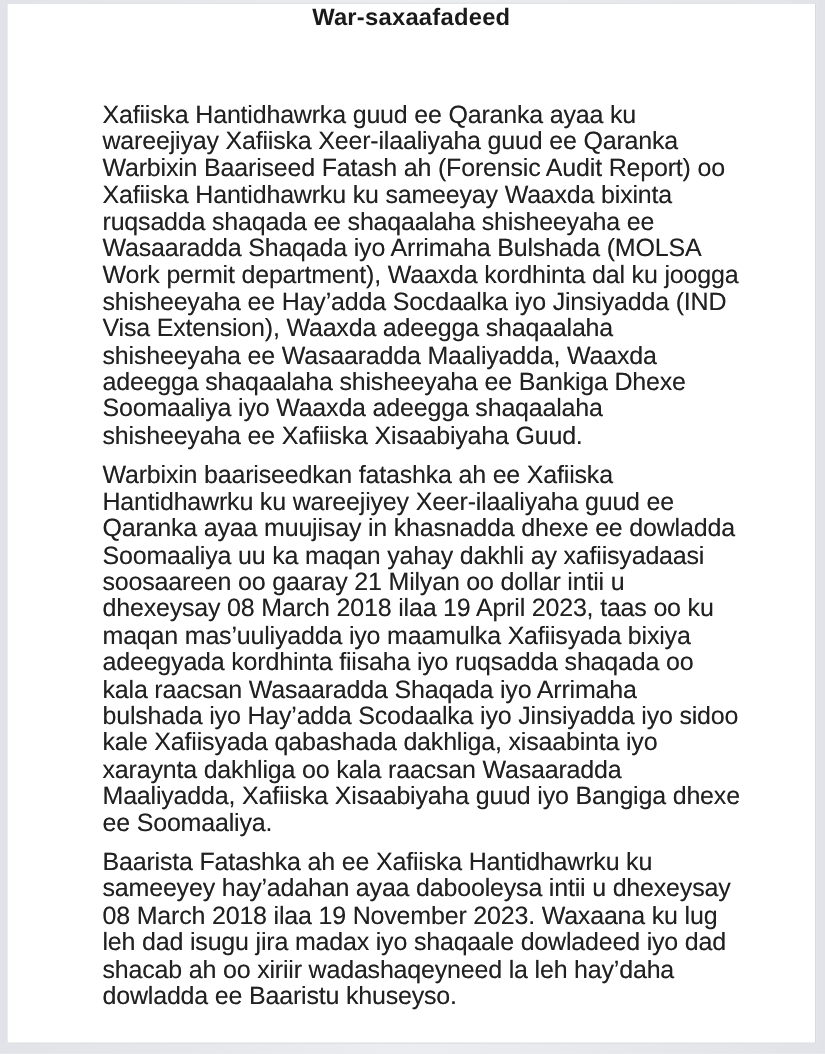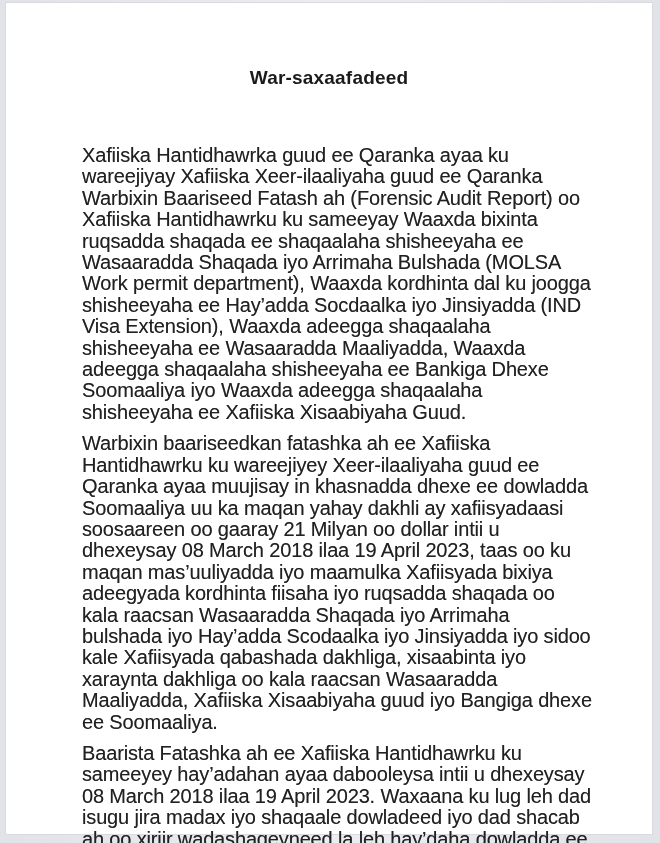--- a/index.html
+++ b/index.html
@@ -24,21 +24,20 @@
     left: 5px;
     top: 2px;
     width: 648px;
     height: 833px;
     background: #ffffff;
     border: 1px solid #d9dade;
     box-sizing: border-box;
   }
   .page-title {
     margin: 0;
-    padding-top: 63px;
     text-align: center;
     font-size: 19px;
     line-height: 23px;
     font-weight: bold;
     color: #1a1a1a;
     letter-spacing: 0.2px;
   }
   .doc-body {
     margin-top: 56px;
     margin-left: 76px;
@@ -55,16 +54,16 @@
 </style>
 </head>
 <body>
 
 <div class="backdrop">
   <div class="page">
     <h1 class="page-title">War-saxaafadeed</h1>
     <div class="doc-body">
       <p>Xafiiska Hantidhawrka guud ee Qaranka ayaa ku wareejiyay Xafiiska Xeer-ilaaliyaha guud ee Qaranka Warbixin Baariseed Fatash ah (Forensic Audit Report) oo Xafiiska Hantidhawrku ku sameeyay Waaxda bixinta ruqsadda shaqada ee shaqaalaha shisheeyaha ee Wasaaradda Shaqada iyo Arrimaha Bulshada (MOLSA Work permit department), Waaxda kordhinta dal ku joogga shisheeyaha ee Hay’adda Socdaalka iyo Jinsiyadda (IND Visa Extension), Waaxda adeegga shaqaalaha shisheeyaha ee Wasaaradda Maaliyadda, Waaxda adeegga shaqaalaha shisheeyaha ee Bankiga Dhexe Soomaaliya iyo Waaxda adeegga shaqaalaha shisheeyaha ee Xafiiska Xisaabiyaha Guud.</p>
       <p>Warbixin baariseedkan fatashka ah ee Xafiiska Hantidhawrku ku wareejiyey Xeer-ilaaliyaha guud ee Qaranka ayaa muujisay in khasnadda dhexe ee dowladda Soomaaliya uu ka maqan yahay dakhli ay xafiisyadaasi soosaareen oo gaaray 21 Milyan oo dollar intii u dhexeysay 08 March 2018 ilaa 19 April 2023, taas oo ku maqan mas’uuliyadda iyo maamulka Xafiisyada bixiya adeegyada kordhinta fiisaha iyo ruqsadda shaqada oo kala raacsan Wasaaradda Shaqada iyo Arrimaha bulshada iyo Hay’adda Scodaalka iyo Jinsiyadda iyo sidoo kale Xafiisyada qabashada dakhliga, xisaabinta iyo xaraynta dakhliga oo kala raacsan Wasaaradda Maaliyadda, Xafiiska Xisaabiyaha guud iyo Bangiga dhexe ee Soomaaliya.</p>
-      <p>Baarista Fatashka ah ee Xafiiska Hantidhawrku ku sameeyey hay’adahan ayaa dabooleysa intii u dhexeysay 08 March 2018 ilaa 19 April 2023. Waxaana ku lug leh dad isugu jira madax iyo shaqaale dowladeed iyo dad shacab ah oo xiriir wadashaqeyneed la leh hay’daha dowladda ee Baaristu khuseyso.</p>
+      <p>Baarista Fatashka ah ee Xafiiska Hantidhawrku ku sameeyey hay’adahan ayaa dabooleysa intii u dhexeysay 08 March 2018 ilaa 19 November 2023. Waxaana ku lug leh dad isugu jira madax iyo shaqaale dowladeed iyo dad shacab ah oo xiriir wadashaqeyneed la leh hay’daha dowladda ee Baaristu khuseyso.</p>
     </div>
   </div>
 </div>
 
 </body></html>

